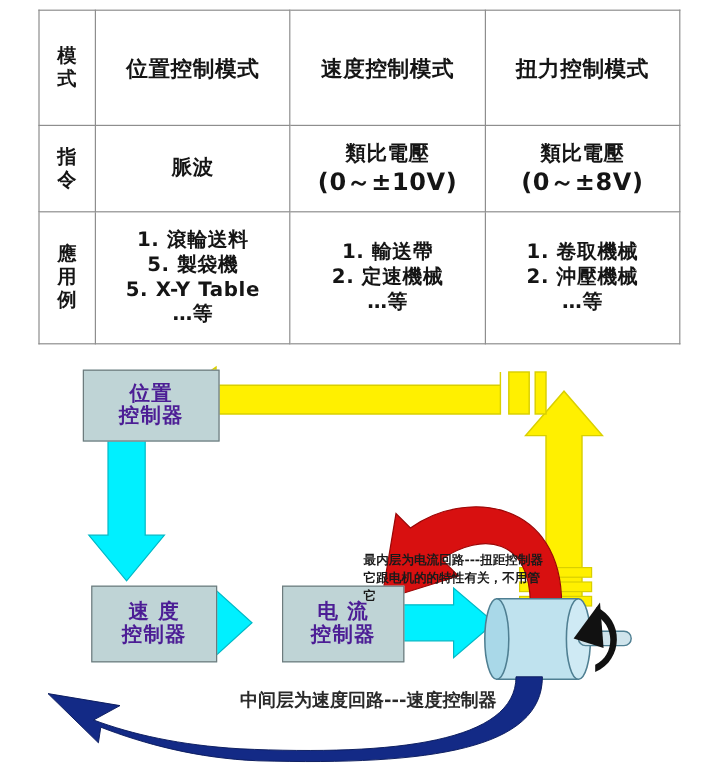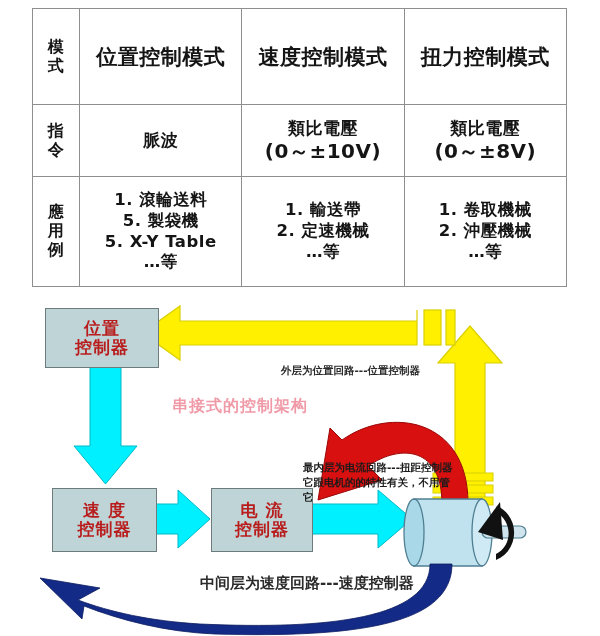--- a/index.html
+++ b/index.html
@@ -40,21 +40,21 @@
     letter-spacing: 0.5px;
   }
   td.rowhead {
     width: 42px;
     font-size: 16px;
     line-height: 1.18;
     padding: 0 2px;
   }
   td.rowhead span.ch { display: block; }
   td.hdr-cell {
-    font-size: 21px;
+    font-size: 18px;
     padding: 6px 4px;
     margin-top: 20px;
   }
   td.cmd-cell {
     font-size: 17px;
     line-height: 1.22;
     padding: 4px;
   }
   td.cmd-cell .volt { font-size: 20px; }
   td.app-cell {
@@ -80,30 +80,31 @@
     position: absolute;
     left: 0; top: 0;
     width: 600px; height: 348px;
   }
 
   
   .ctrl-box {
     position: absolute;
     background: #bfd4d6;
     border: 1px solid #6d7b7d;
-    color: #b91c1c;
+    color: #4c1d95;
     font-family: "DejaVu Sans", "Liberation Sans", sans-serif;
     font-weight: bold;
     display: flex;
     flex-direction: column;
     align-items: center;
     justify-content: center;
     line-height: 1.14;
     text-align: center;
     letter-spacing: 1px;
+    margin-left: 24px;
   }
   #box-position { left: 45px;  top: 20px;  width: 112px; height: 58px; font-size: 17px; }
   #box-speed    { left: 52px;  top: 200px; width: 103px; height: 62px; font-size: 17px; }
   #box-current  { left: 211px; top: 200px; width: 100px; height: 62px; font-size: 17px; }
   .ctrl-box .l1 { display:block; }
   .ctrl-box .l2 { display:block; }
 
   
   .anno {
     position: absolute;
@@ -274,21 +275,19 @@
   </div>
   <div class="ctrl-box" id="box-speed">
     <span class="l1">速 度</span>
     <span class="l2">控制器</span>
   </div>
   <div class="ctrl-box" id="box-current">
     <span class="l1">电 流</span>
     <span class="l2">控制器</span>
   </div>
 
-  <div class="anno" id="anno-outer">外层为位置回路---位置控制器</div>
   <div class="anno" id="anno-middle">中间层为速度回路---速度控制器</div>
-  <div class="anno" id="anno-cascade">串接式的控制架构</div>
   <div class="anno" id="anno-inner">
     <span>最内层为电流回路---扭距控制器</span><br>
     <span>它跟电机的的特性有关，不用管它</span>
   </div>
 
 </div>
 
 </body></html>

